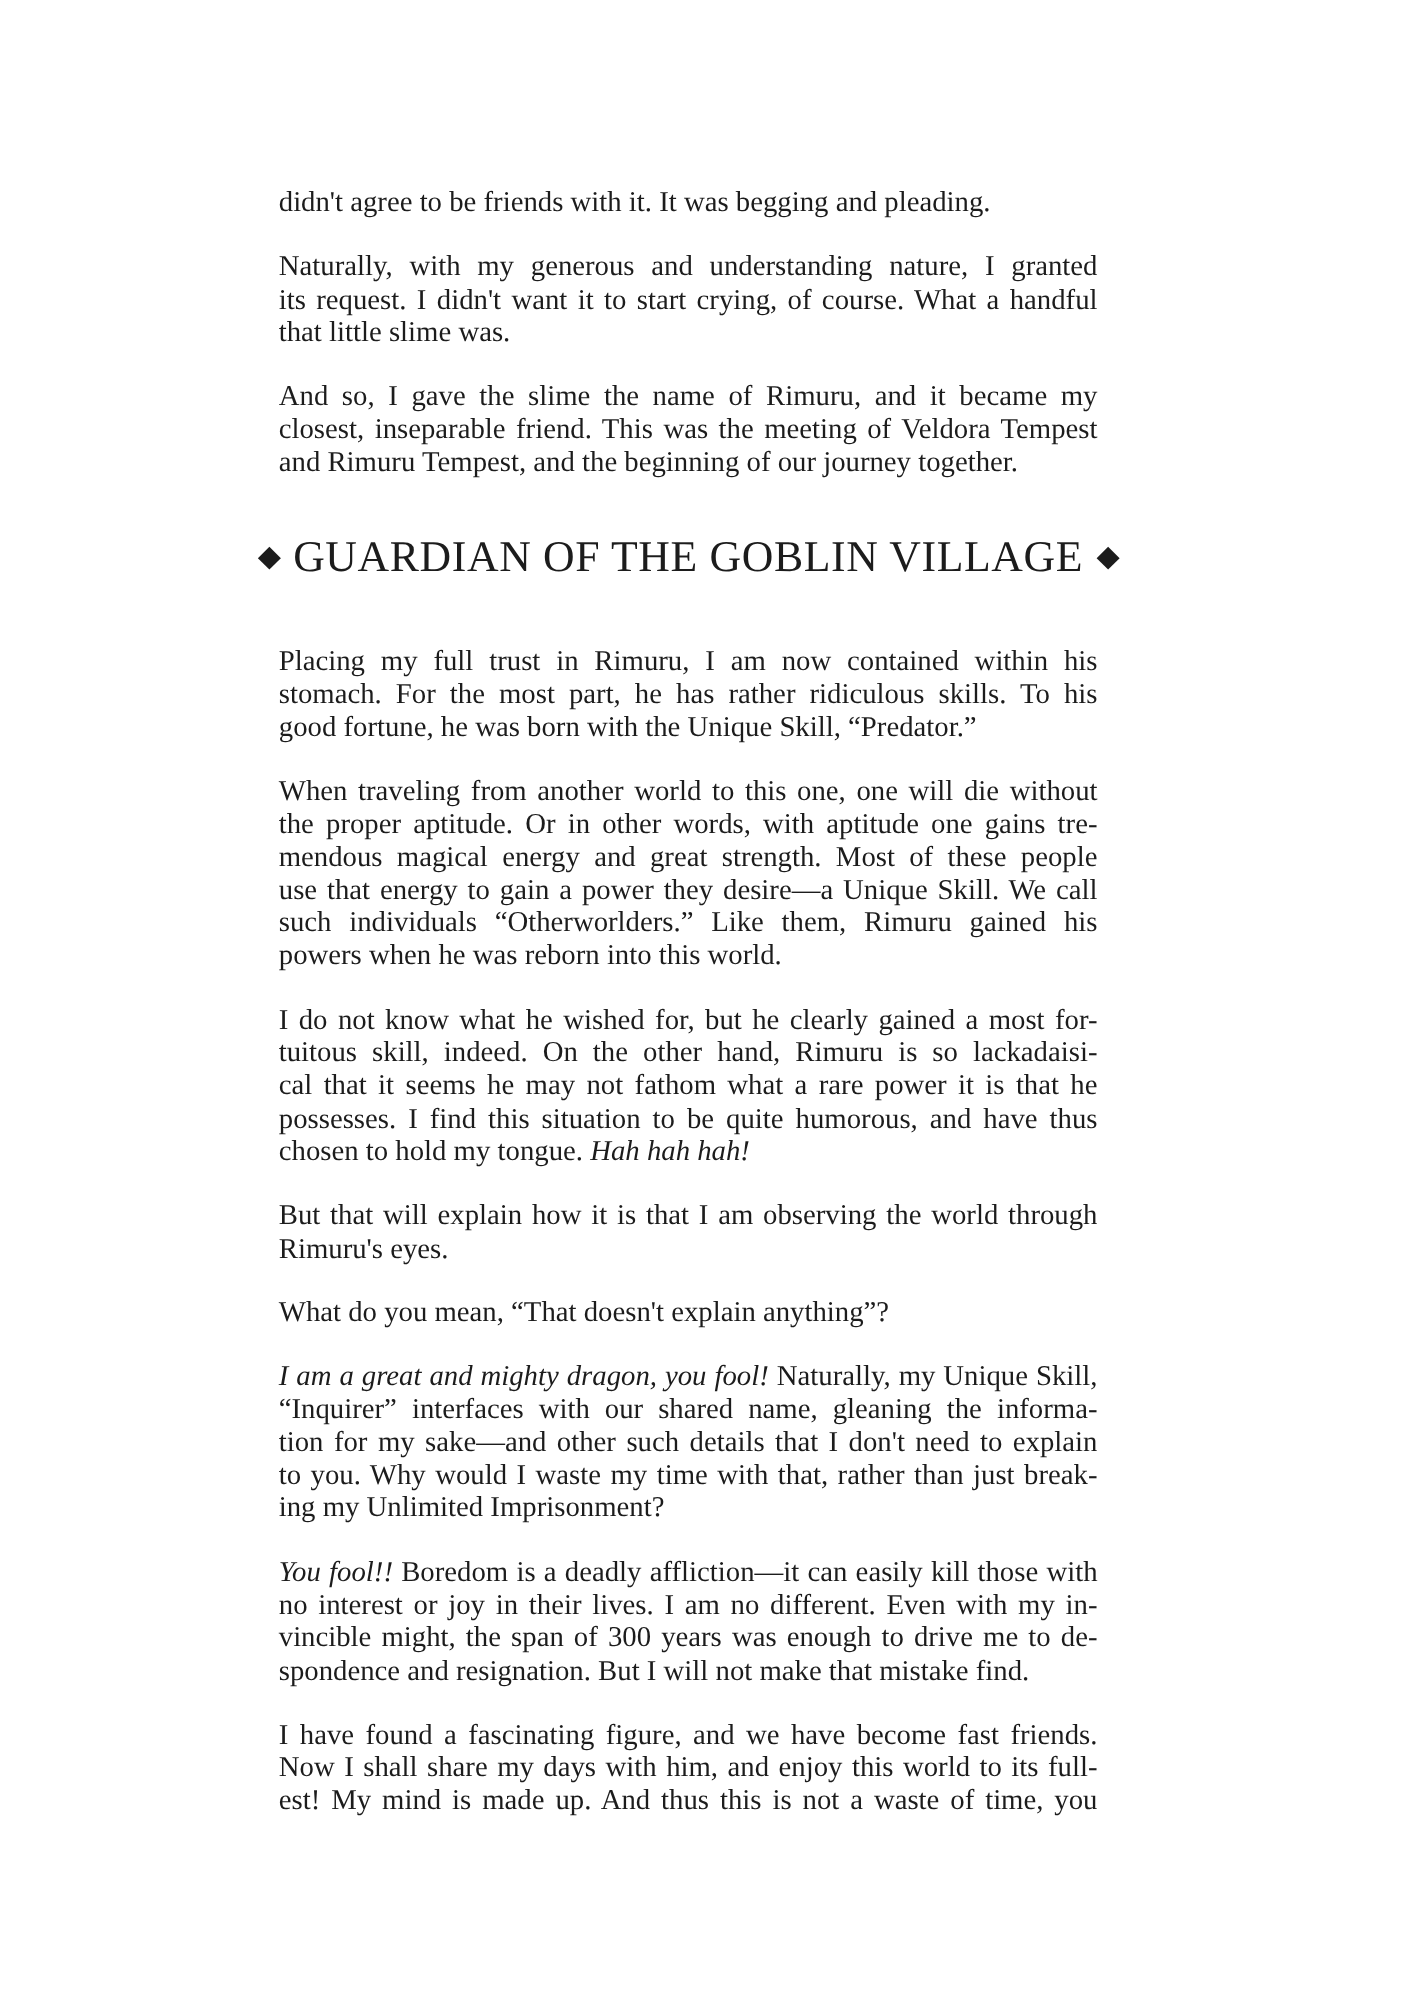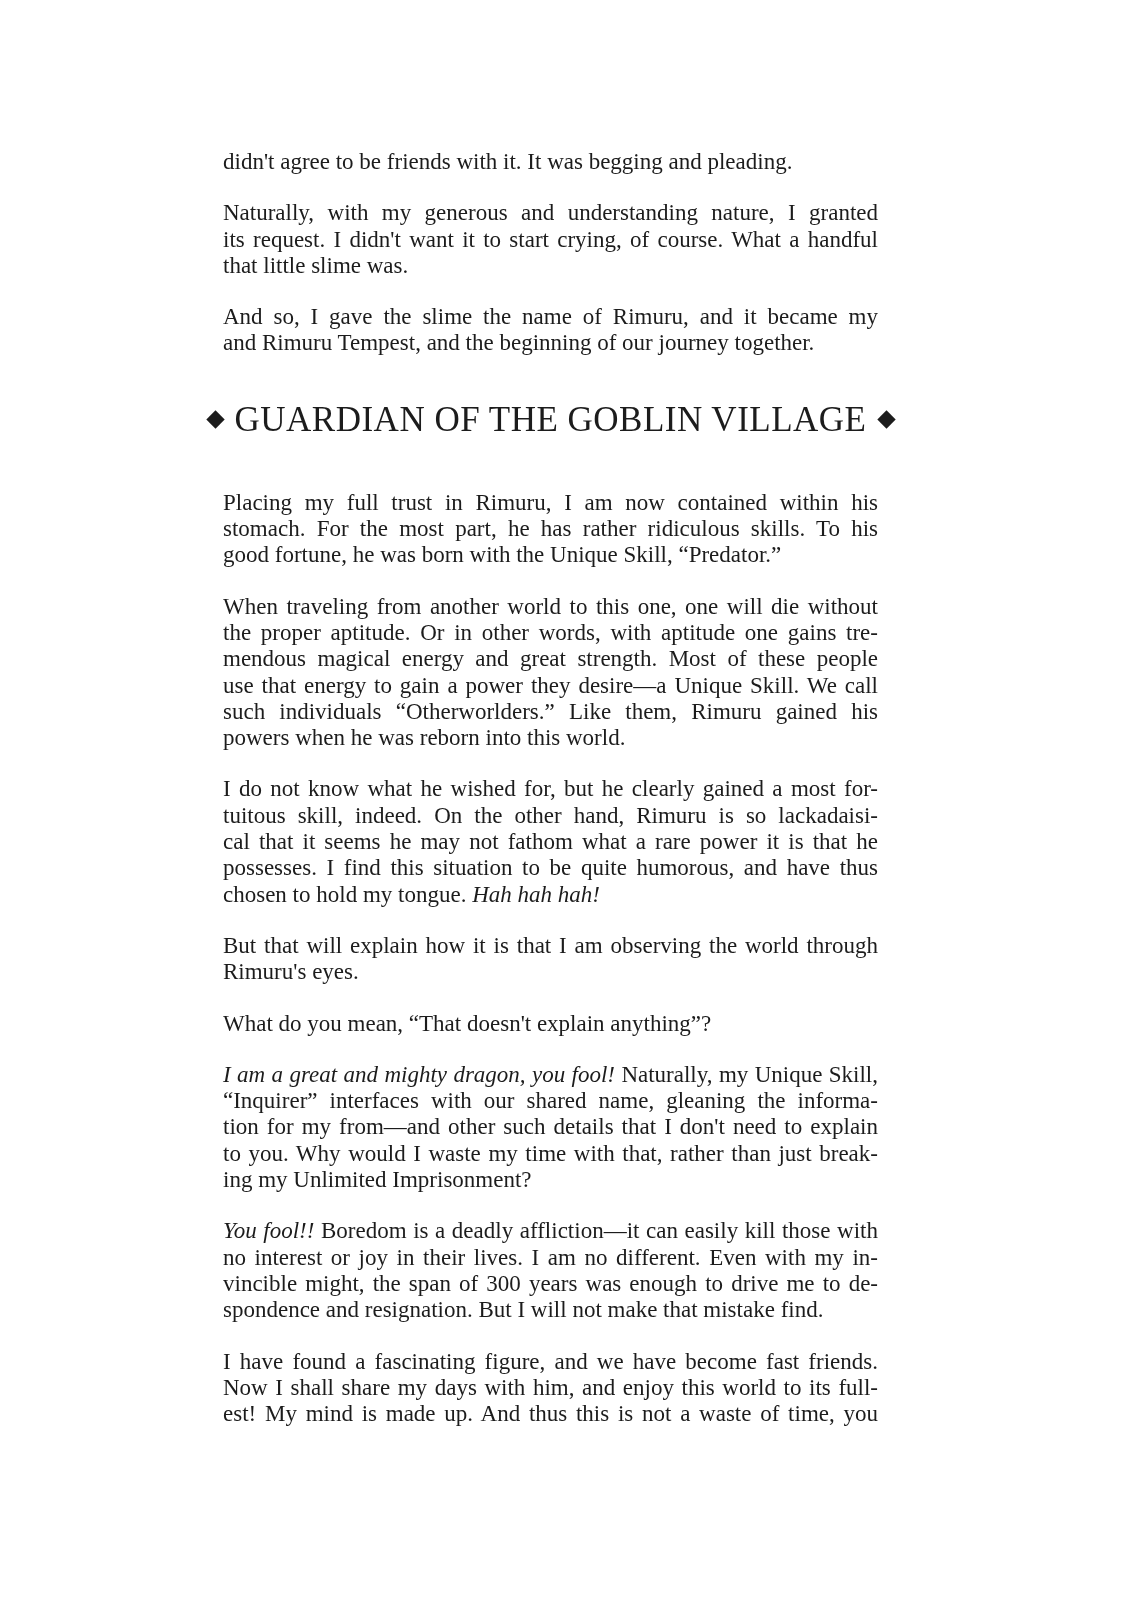--- a/index.html
+++ b/index.html
@@ -60,20 +60,21 @@
     <div class="para">
       <div class="line unjust"><span>didn't agree to be friends with it. It was begging and pleading.</span></div>
     </div>
     <div class="para">
       <div class="line"><span>Naturally, with my generous and understanding nature, I granted</span></div>
       <div class="line"><span>its request. I didn't want it to start crying, of course. What a handful</span></div>
       <div class="line unjust"><span>that little slime was.</span></div>
     </div>
     <div class="para">
       <div class="line"><span>And so, I gave the slime the name of Rimuru, and it became my</span></div>
+      <div class="line"><span>closest, inseparable friend. This was the meeting of Veldora Tempest</span></div>
       <div class="line unjust"><span>and Rimuru Tempest, and the beginning of our journey together.</span></div>
     </div>
     <div class="heading">
       <span class="diamond" style="background: rgb(28, 28, 28);"></span>
       <span>GUARDIAN OF THE GOBLIN VILLAGE</span>
       <span class="diamond" style="background: rgb(28, 28, 28);"></span>
     </div>
     <div class="para">
       <div class="line"><span>Placing my full trust in Rimuru, I am now contained within his</span></div>
       <div class="line"><span>stomach. For the most part, he has rather ridiculous skills. To his</span></div>
@@ -97,21 +98,21 @@
     <div class="para">
       <div class="line"><span>But that will explain how it is that I am observing the world through</span></div>
       <div class="line unjust"><span>Rimuru's eyes.</span></div>
     </div>
     <div class="para">
       <div class="line unjust"><span>What do you mean, “That doesn't explain anything”?</span></div>
     </div>
     <div class="para">
       <div class="line"><em>I am a great and mighty dragon, you fool!</em><span> Naturally, my Unique Skill,</span></div>
       <div class="line"><span>“Inquirer” interfaces with our shared name, gleaning the informa-</span></div>
-      <div class="line"><span>tion for my from—and other such details that I don't need to explain</span></div>
+      <div class="line"><span>tion for my sake—and other such details that I don't need to explain</span></div>
       <div class="line"><span>to you. Why would I waste my time with that, rather than just break-</span></div>
       <div class="line unjust"><span>ing my Unlimited Imprisonment?</span></div>
     </div>
     <div class="para">
       <div class="line"><em>You fool!!</em><span> Boredom is a deadly affliction—it can easily kill those with</span></div>
       <div class="line"><span>no interest or joy in their lives. I am no different. Even with my in-</span></div>
       <div class="line"><span>vincible might, the span of 300 years was enough to drive me to de-</span></div>
       <div class="line unjust"><span>spondence and resignation. But I will not make that mistake find.</span></div>
     </div>
     <div class="para">

